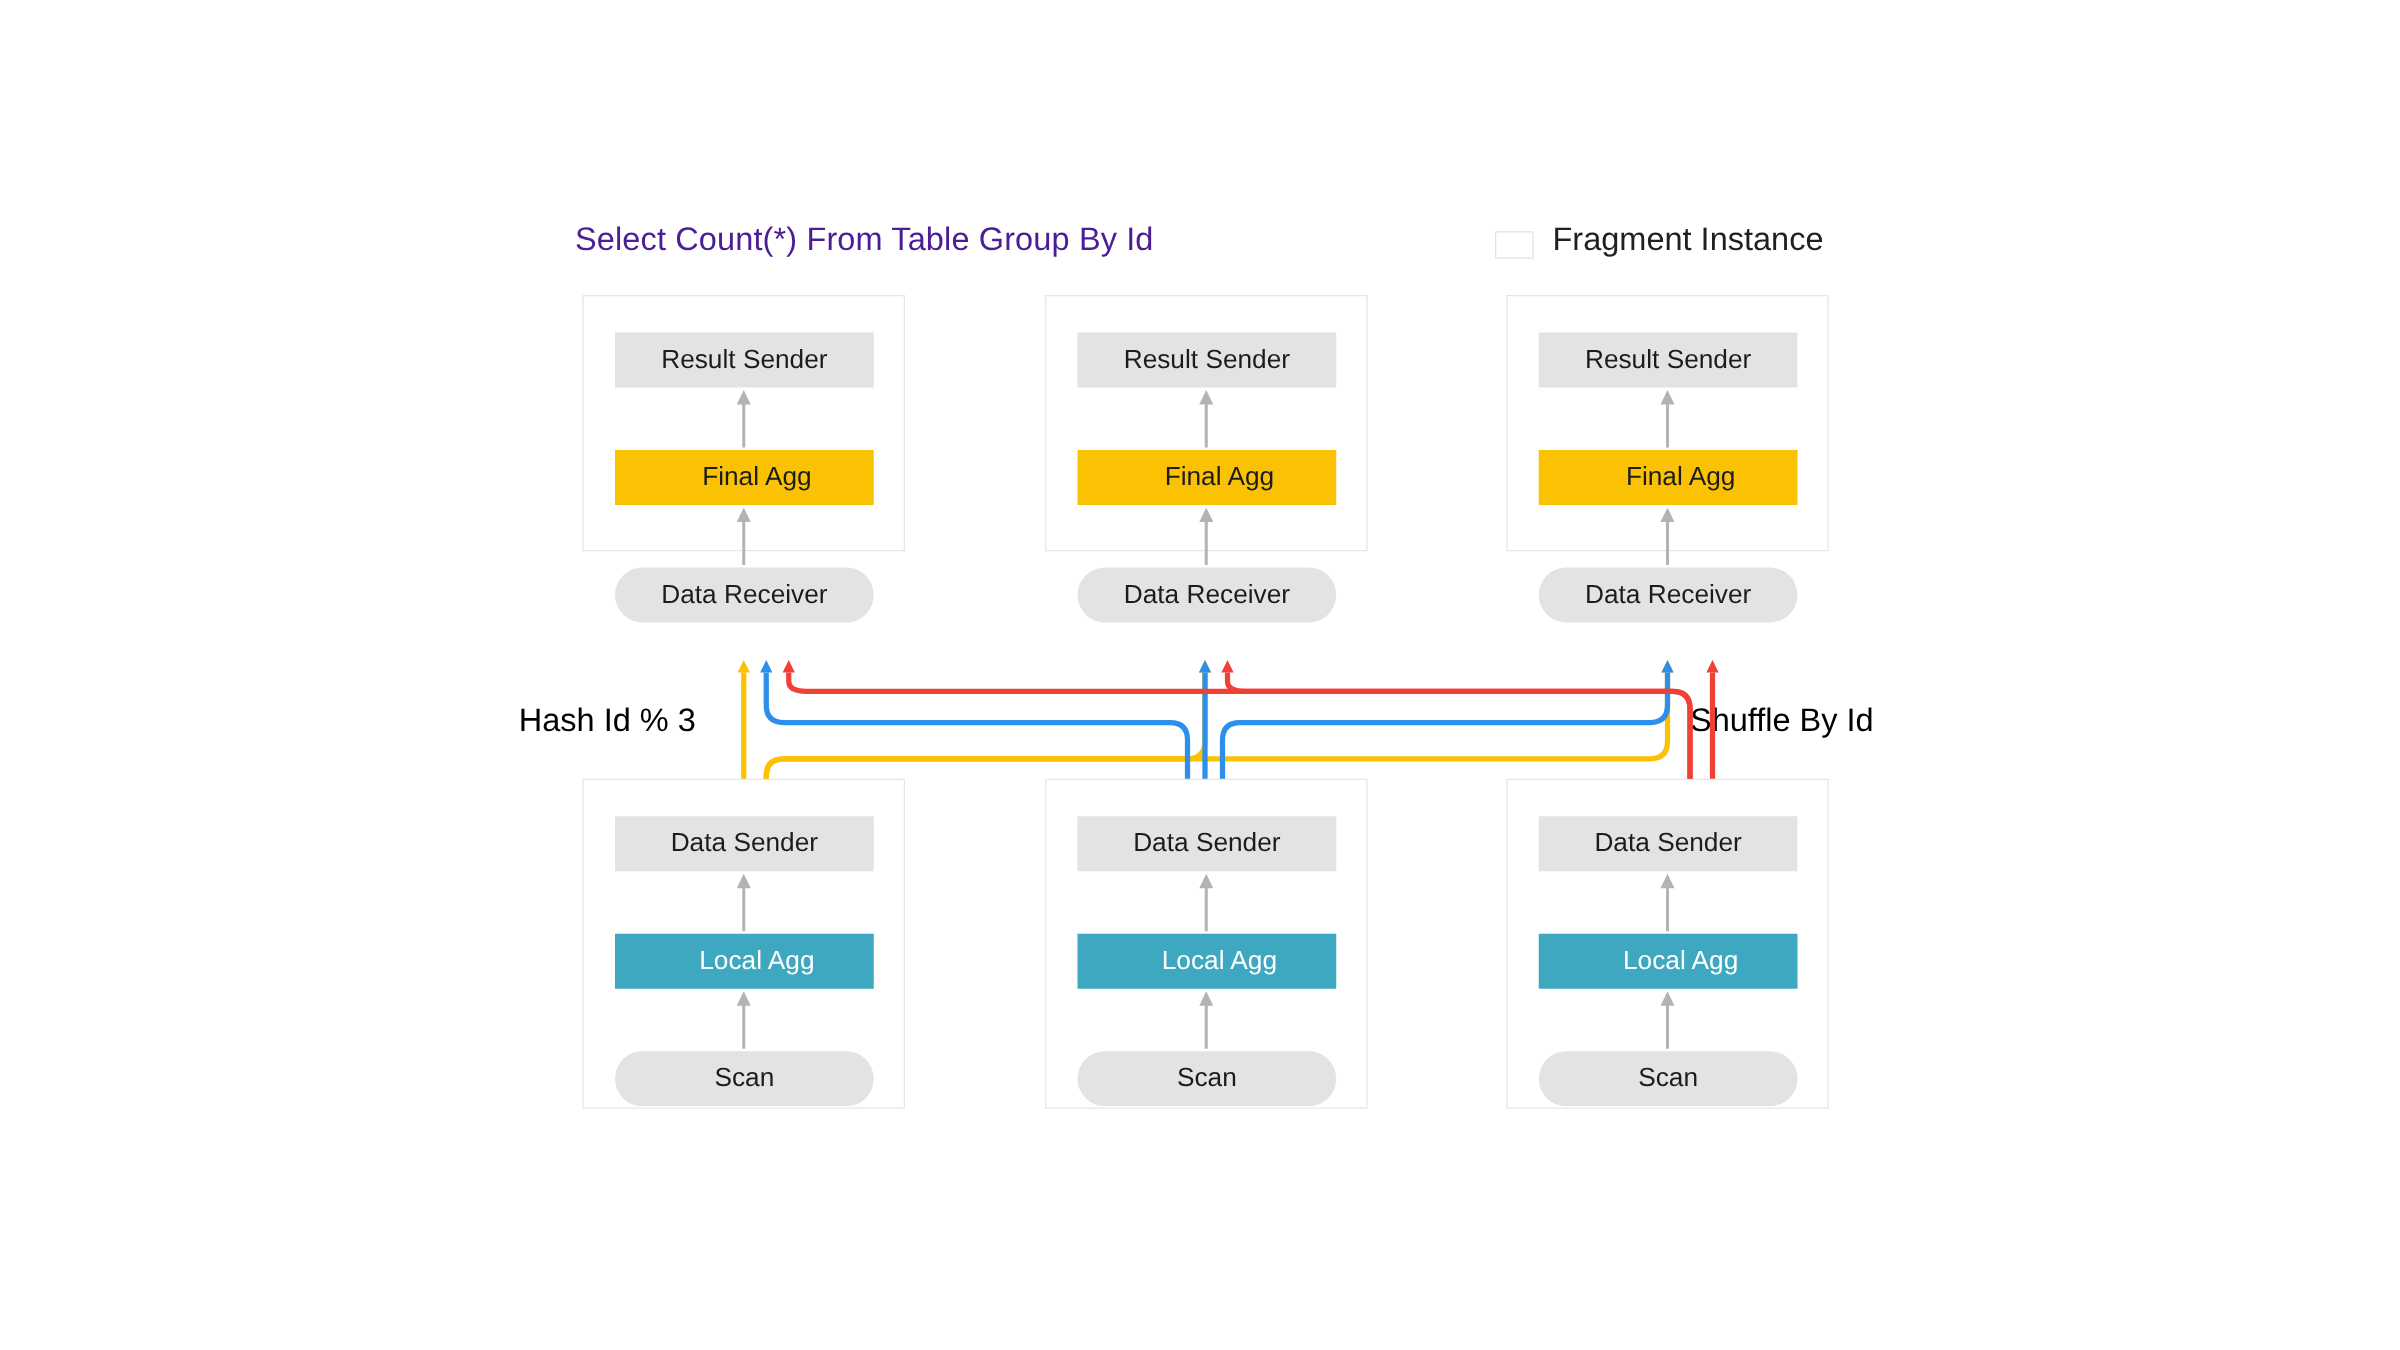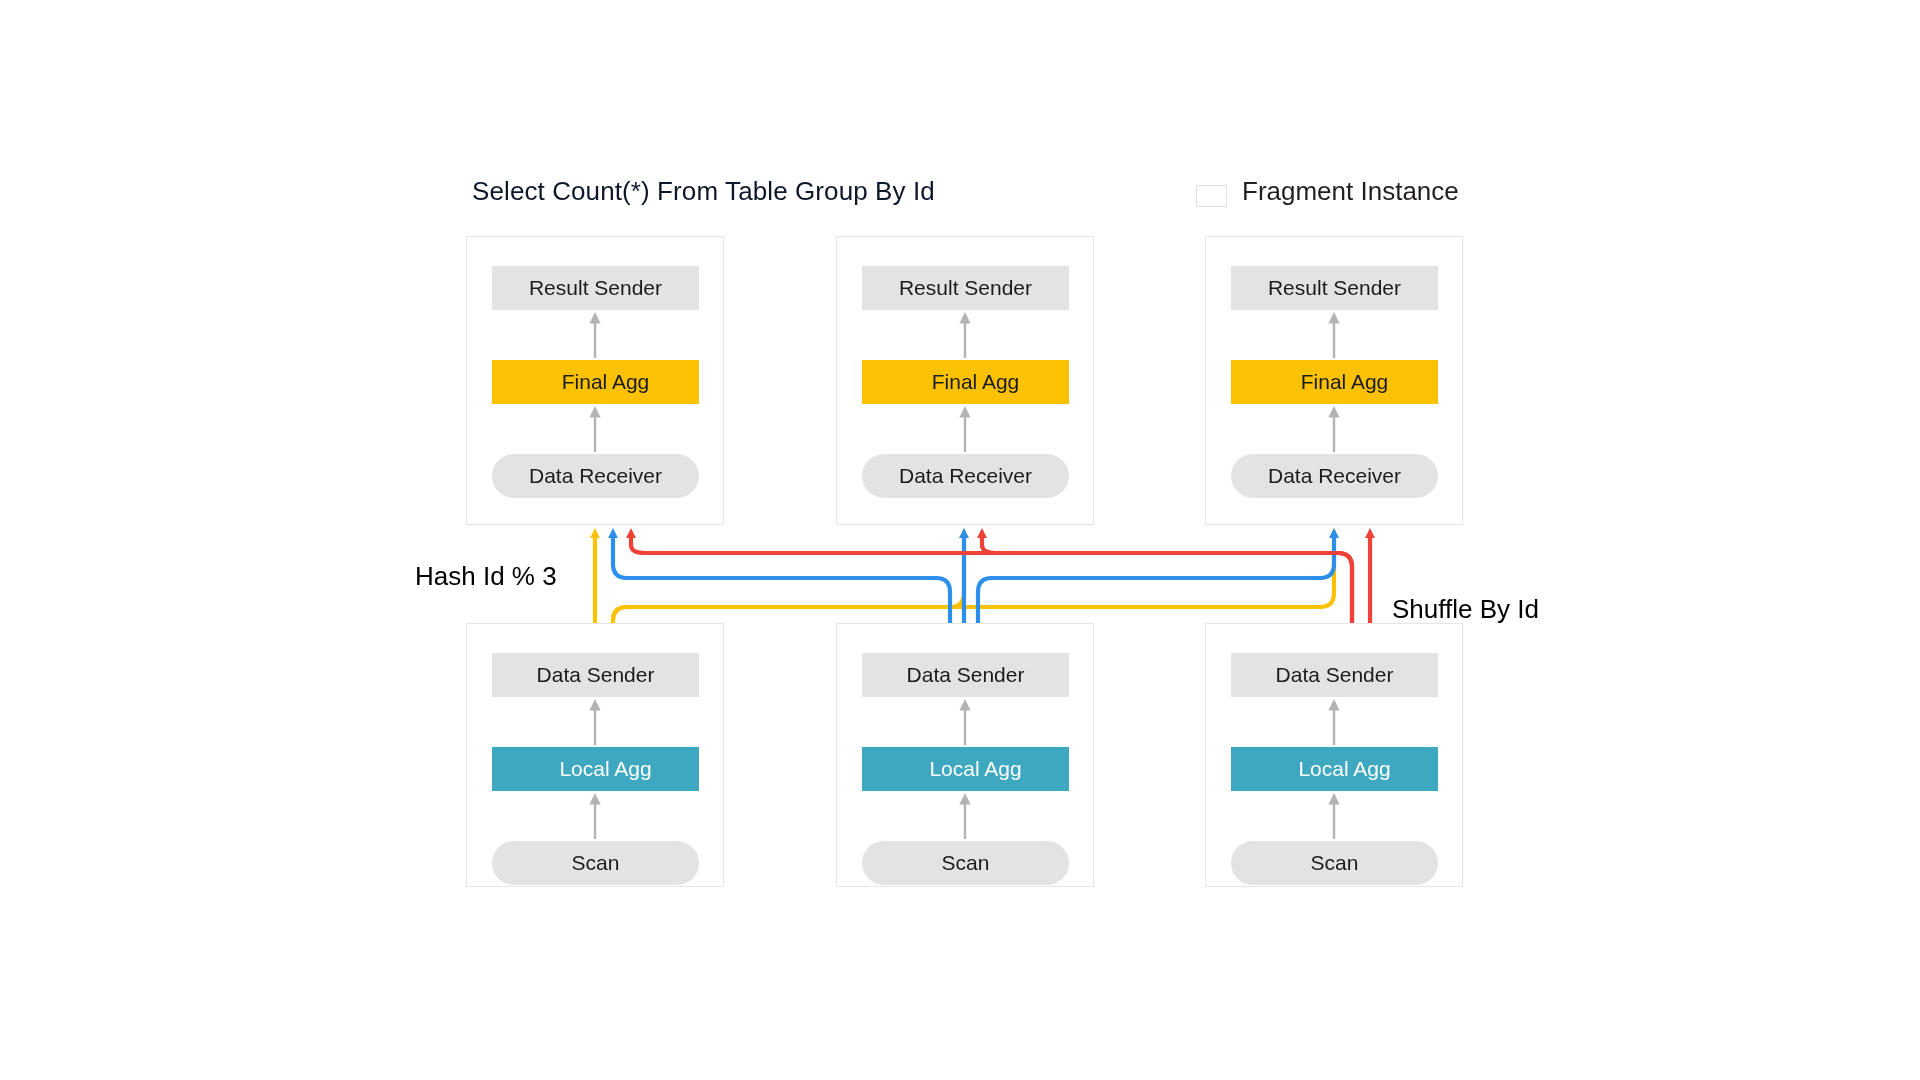--- a/index.html
+++ b/index.html
@@ -8,23 +8,23 @@
     background:#ffffff;
     font-family:"Liberation Sans", sans-serif;
     overflow:hidden;
     position:relative;
   }
   #stage{position:absolute;left:0;top:0;width:1920px;height:1080px;}
 
   
   .title{
     position:absolute;
-    left:472px;top:176px;
+    left:460px;top:176px;
     font-size:26px;
-    color:#0f172a;
+    color:#4c1d95;
     letter-spacing:.1px;
     white-space:nowrap;
   }
   .legend{
     position:absolute;
     left:1196px;top:176px;
     display:flex;align-items:flex-end;gap:15px;
     white-space:nowrap;
   }
   .legend-swatch{
@@ -37,21 +37,21 @@
   .legend-label{font-size:26px;color:#231f20;}
 
   
   .fragment{
     position:absolute;
     width:258px;
     border:1.4px solid #e6e6e6;
     background:#ffffff;
     box-sizing:border-box;
   }
-  .frag-top{top:236px;height:289px;}
+  .frag-top{top:236px;height:205px;}
   .frag-bot{top:623px;height:264px;}
   .col1{left:466px;}
   .col2{left:836px;}
   .col3{left:1205px;}
 
   .op{
     position:absolute;
     left:25px;
     width:207px;height:44px;
     display:flex;align-items:center;justify-content:center;
@@ -70,21 +70,21 @@
   .inner-arrow{position:absolute;left:50%;transform:translateX(-50%);}
 
   
   .route-label{
     position:absolute;
     font-size:26px;
     color:#000000;
     white-space:nowrap;
   }
   .label-hash{left:415px;top:561px;}
-  .label-shuffle{left:1392px;top:561px;margin-top:33px;}
+  .label-shuffle{left:1352px;top:561px;}
 
   svg{position:absolute;left:0;top:0;overflow:visible;}
 </style>
 </head>
 <body>
 
 <div id="stage">
 
   <div class="title">Select Count(*) From Table Group By Id</div>
 

